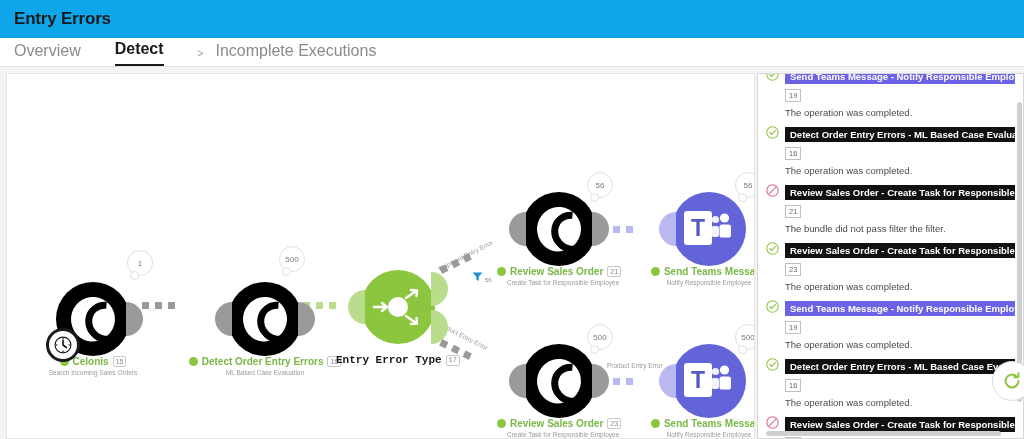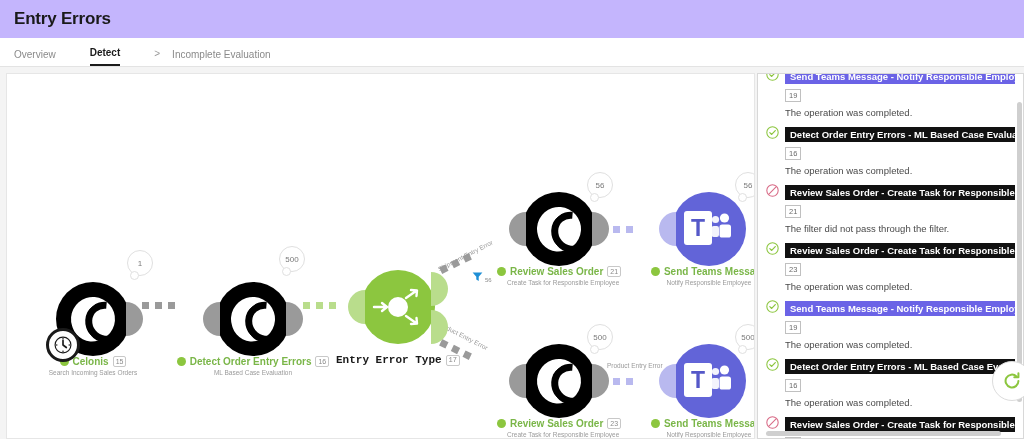--- a/index.html
+++ b/index.html
@@ -9,41 +9,41 @@
     font-family: "Liberation Sans", sans-serif;
     overflow: hidden;
   }
 
   
   .page-header {
     height: 38px;
     padding: 0 14px;
     display: flex;
     align-items: center;
-    background: #c4b5fd;
+    background: #0ea5e9;
   }
   .page-title {
     font-size: 17px;
     font-weight: bold;
     color: #1a1a1a;
     letter-spacing: -0.2px;
   }
 
   
   .tabbar {
     height: 29px;
     border-bottom: 1px solid #e3e3e3;
     display: flex;
     align-items: flex-end;
     padding: 0 14px;
     background: #ffffff;
     gap: 0;
   }
   .tab {
-    font-size: 10px;
+    font-size: 16px;
     color: #8a8a8a;
     padding: 0 0 6px 0;
     margin-right: 34px;
     white-space: nowrap;
     position: relative;
     cursor: pointer;
   }
   .tab.active {
     color: #1a1a1a;
     font-weight: bold;
@@ -307,21 +307,21 @@
 <body>
 
 <div class="page-header">
   <div class="page-title">Entry Errors</div>
 </div>
 
 <div class="tabbar">
   <div class="tab">Overview</div>
   <div class="tab active">Detect</div>
   <div class="crumb-sep">&gt;</div>
-  <div class="tab">Incomplete Evaluation</div>
+  <div class="tab">Incomplete Executions</div>
 </div>
 
 <div class="body-wrap">
 
   <div class="canvas">
 
     <div class="conn" style="left:135px; top:228px;">
       <i class="g"></i>
         <i class="g"></i>
         <i class="g"></i>
@@ -380,21 +380,21 @@
         <div class="cap-row">
           <span class="cap-check"></span>
           <span class="cap-title">Celonis</span>
           <span class="cap-badge">15</span>
         </div>
         <div class="cap-sub">Search Incoming Sales Orders</div>
       </div>
     </div>
     <div class="bubble" style="left:120px; top:176px;">1</div>
 
-    <div class="node" style="left:196px; top:208px; width:100px;">
+    <div class="node" style="left:208px; top:208px; width:100px;">
       <div class="bulb celonis">
         <div class="c-mark"></div>
         <span class="port in grey"></span>
         <span class="port out grey"></span>
       </div>
       <div class="caption">
         <div class="cap-row">
           <span class="cap-check"></span>
           <span class="cap-title">Detect Order Entry Errors</span>
           <span class="cap-badge">16</span>
@@ -541,21 +541,21 @@
           <div class="log-msg">The operation was completed.</div>
         </div>
         <div class="log-item">
           <div class="log-head">
             <span class="status-ico"><svg width="13" height="13" viewBox="0 0 16 16">
                 <circle cx="8" cy="8" r="7" fill="none" stroke="#d86a86" stroke-width="1.3"></circle>
                 <line x1="3.6" y1="12.4" x2="12.4" y2="3.6" stroke="#d86a86" stroke-width="1.3"></line>
               </svg></span>
             <div class="log-title-wrap"><div class="log-title-clip"><span class="log-title">Review Sales Order - Create Task for Responsible Employee</span></div><div class="log-badge">21</div></div>
           </div>
-          <div class="log-msg">The filter did not pass through the filter.</div>
+          <div class="log-msg">The bundle did not pass filter the filter.</div>
         </div>
         <div class="log-item">
           <div class="log-head">
             <span class="status-ico"><svg width="13" height="13" viewBox="0 0 16 16">
                 <circle cx="8" cy="8" r="7" fill="none" stroke="#8cc63f" stroke-width="1.3"></circle>
                 <path d="M4.7 8.2 L7 10.4 L11.4 5.6" stroke="#8cc63f" stroke-width="1.5" fill="none" stroke-linecap="round" stroke-linejoin="round"></path>
               </svg></span>
             <div class="log-title-wrap"><div class="log-title-clip"><span class="log-title">Review Sales Order - Create Task for Responsible Employee</span></div><div class="log-badge">23</div></div>
           </div>
           <div class="log-msg">The operation was completed.</div>

